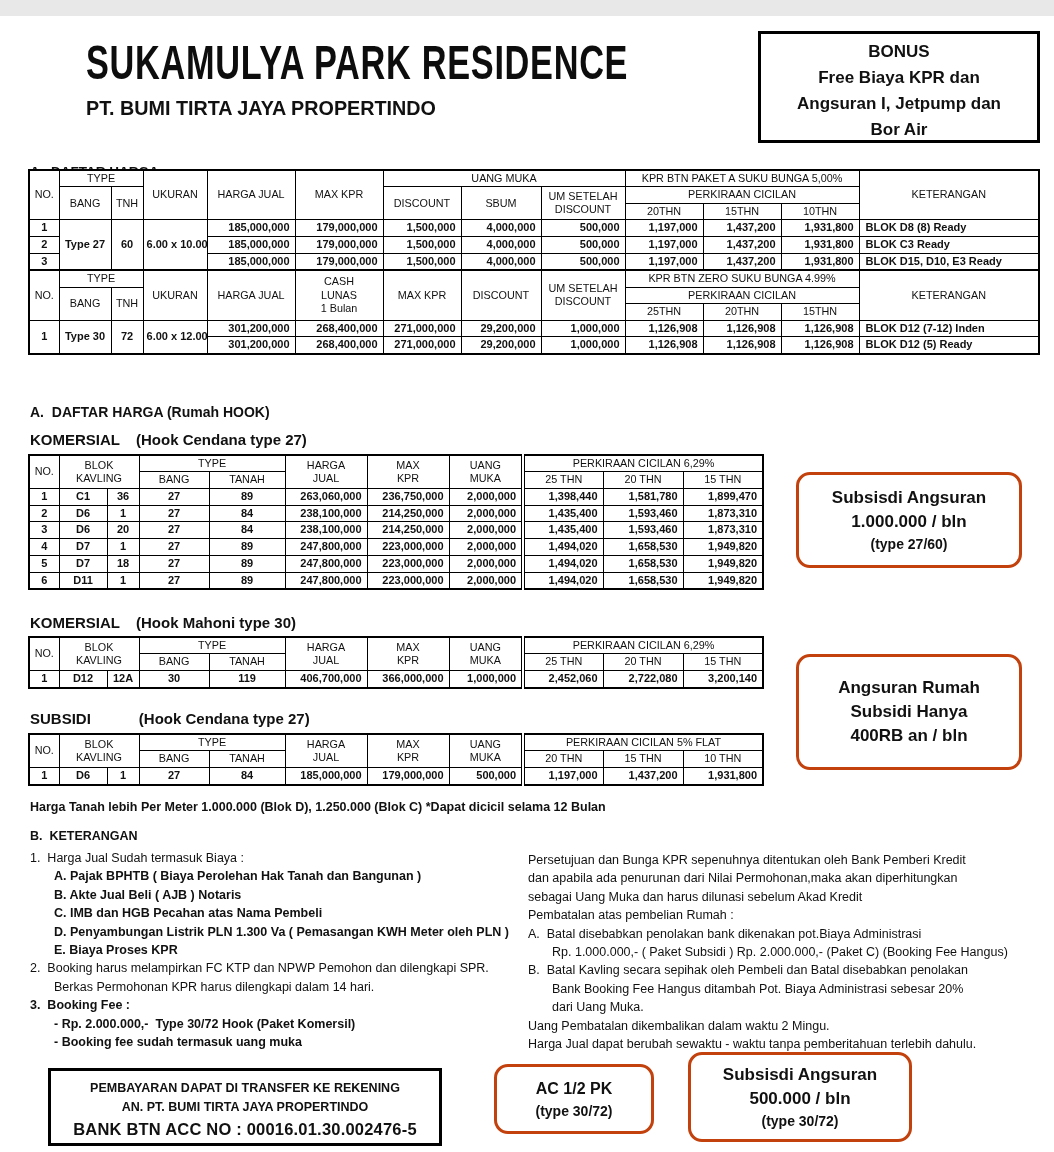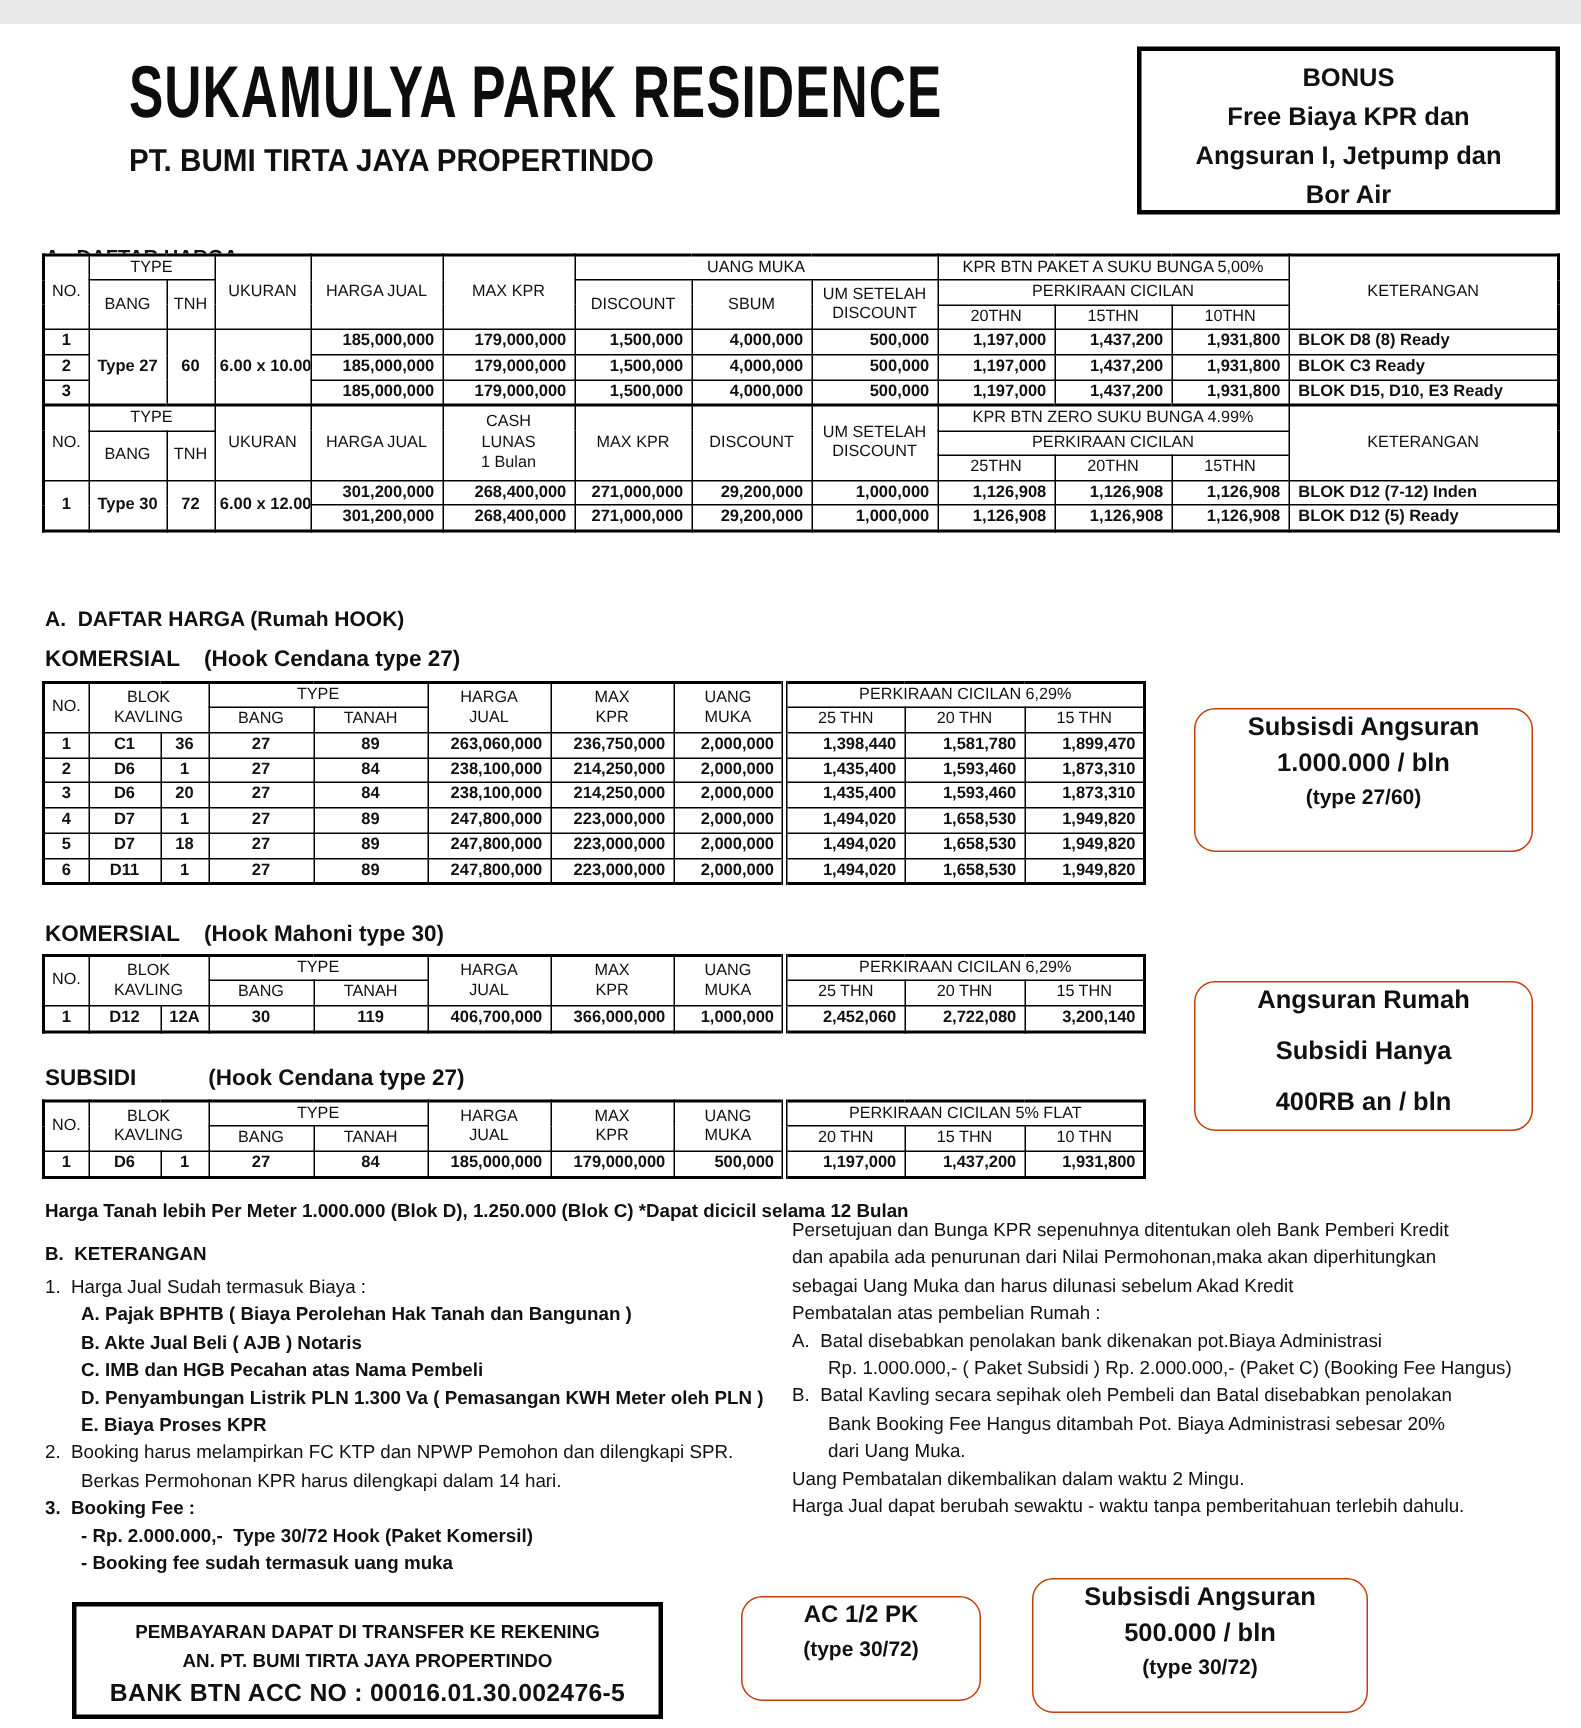--- a/index.html
+++ b/index.html
@@ -30,22 +30,22 @@
   .pre { white-space:pre-line !important; }
   .dbl { border-left:4px double #000 !important; }
 
   .tbl-wrap { position:absolute; }
   .stack2 { margin-top:-2.5px; }
 
   .hook-label { position:absolute; font-weight:700; font-size:15px; white-space:nowrap; }
   .hook-label .sub { margin-left:16px; }
 
   
-  .round-box { position:absolute; border:1px solid #c2410c; border-radius:14px; text-align:center;
-               display:flex; flex-direction:column; justify-content:flex-start; background:#fff; }
+  .round-box { position:absolute; border:3px solid #c2410c; border-radius:14px; text-align:center;
+               display:flex; flex-direction:column; justify-content:center; background:#fff; }
   .round-box .l1 { font-size:17px; font-weight:800; line-height:24px; }
   .round-box .l2 { font-size:17px; font-weight:800; line-height:24px; }
   .round-box .l3 { font-size:14px; font-weight:800; line-height:20px; }
 
   .note-line-strong { position:absolute; font-size:12.5px; font-weight:700; white-space:pre-wrap; }
 
   
   .notes { position:absolute; font-size:12.5px; line-height:18.4px; }
   .notes div { white-space:pre-wrap; }
   .ind1 { padding-left:24px; }
@@ -426,21 +426,21 @@
             <td class="num">366,000,000</td>
             <td class="num">1,000,000</td>
             <td class="num dbl">2,452,060</td>
             <td class="num">2,722,080</td>
             <td class="num">3,200,140</td>
           </tr>
         </tbody>
     </table>
   </div>
 
-  <div class="round-box" style="left:796px; top:638px; width:226px; height:100px;gap:10px;">
+  <div class="round-box" style="left:796px; top:638px; width:226px; height:116px;">
     <div class="l1">Angsuran Rumah</div>
     <div class="l1">Subsidi Hanya</div>
     <div class="l1">400RB an / bln</div>
   </div>
 
   <div class="hook-label" style="left:30px; top:694px;">
     <span>SUBSIDI</span><span class="sub" style="margin-left:48px;">(Hook Cendana type 27)</span>
   </div>
 
   <div class="tbl-wrap" style="left:28px; top:717px;">
@@ -510,21 +510,21 @@
     <div class="ind1 b">C. IMB dan HGB Pecahan atas Nama Pembeli</div>
     <div class="ind1 b">D. Penyambungan Listrik PLN 1.300 Va ( Pemasangan KWH Meter oleh PLN )</div>
     <div class="ind1 b">E. Biaya Proses KPR</div>
     <div class="ind0">2.  Booking harus melampirkan FC KTP dan NPWP Pemohon dan dilengkapi SPR.</div>
     <div class="ind1">Berkas Permohonan KPR harus dilengkapi dalam 14 hari.</div>
     <div class="ind0 b">3.  Booking Fee :</div>
     <div class="ind1 sb">- Rp. 2.000.000,-  Type 30/72 Hook (Paket Komersil)</div>
     <div class="ind1 sb">- Booking fee sudah termasuk uang muka</div>
   </div>
 
-  <div class="notes" style="left:528px; top:795px; width:515px;">
+  <div class="notes" style="left:528px; top:835px; width:515px;">
     <div>Persetujuan dan Bunga KPR sepenuhnya ditentukan oleh Bank Pemberi Kredit</div>
     <div>dan apabila ada penurunan dari Nilai Permohonan,maka akan diperhitungkan</div>
     <div>sebagai Uang Muka dan harus dilunasi sebelum Akad Kredit</div>
     <div>Pembatalan atas pembelian Rumah :</div>
     <div>A.  Batal disebabkan penolakan bank dikenakan pot.Biaya Administrasi</div>
     <div class="ind1">Rp. 1.000.000,- ( Paket Subsidi ) Rp. 2.000.000,- (Paket C) (Booking Fee Hangus)</div>
     <div>B.  Batal Kavling secara sepihak oleh Pembeli dan Batal disebabkan penolakan</div>
     <div class="ind1">Bank Booking Fee Hangus ditambah Pot. Biaya Administrasi sebesar 20%</div>
     <div class="ind1">dari Uang Muka.</div>
     <div>Uang Pembatalan dikembalikan dalam waktu 2 Mingu.</div>

